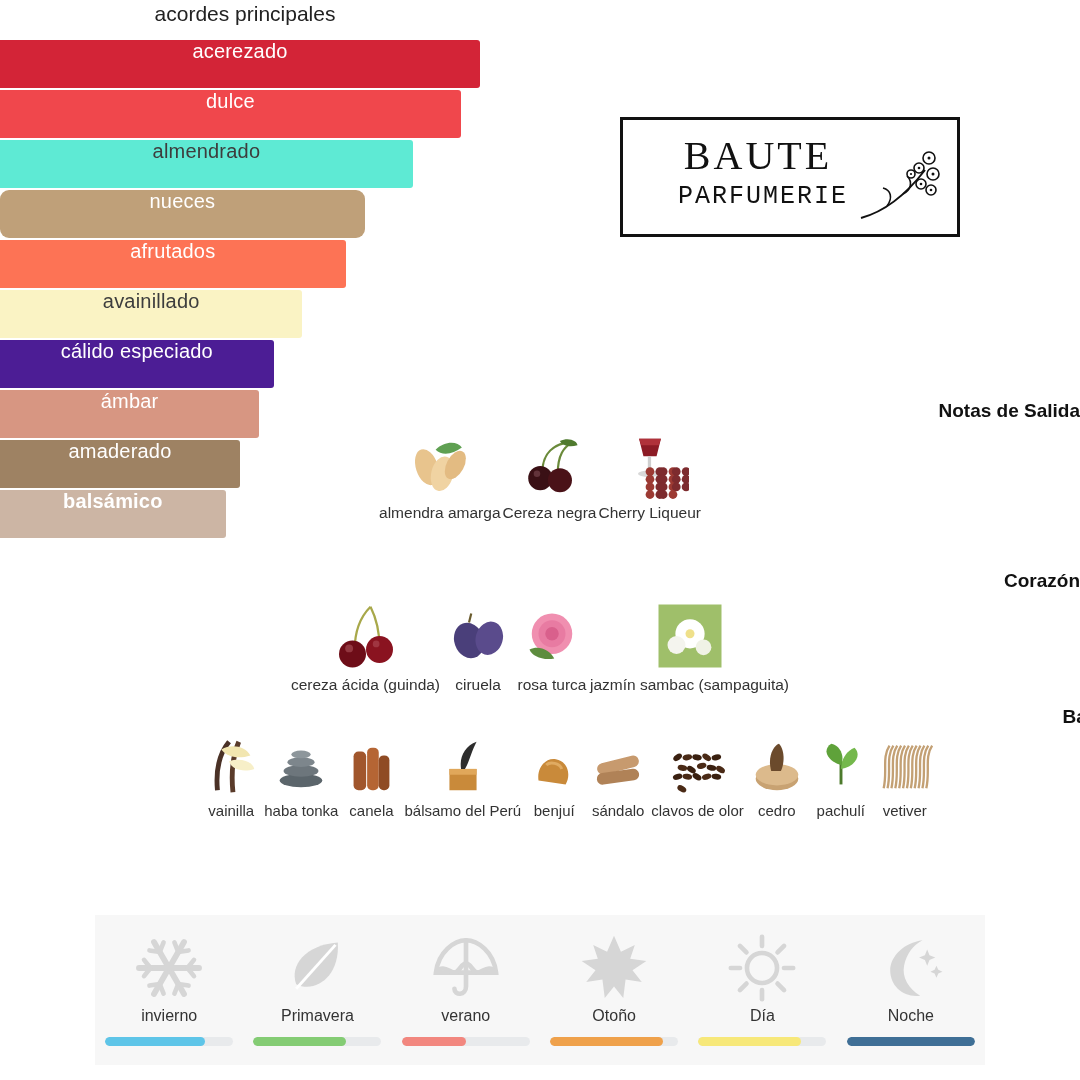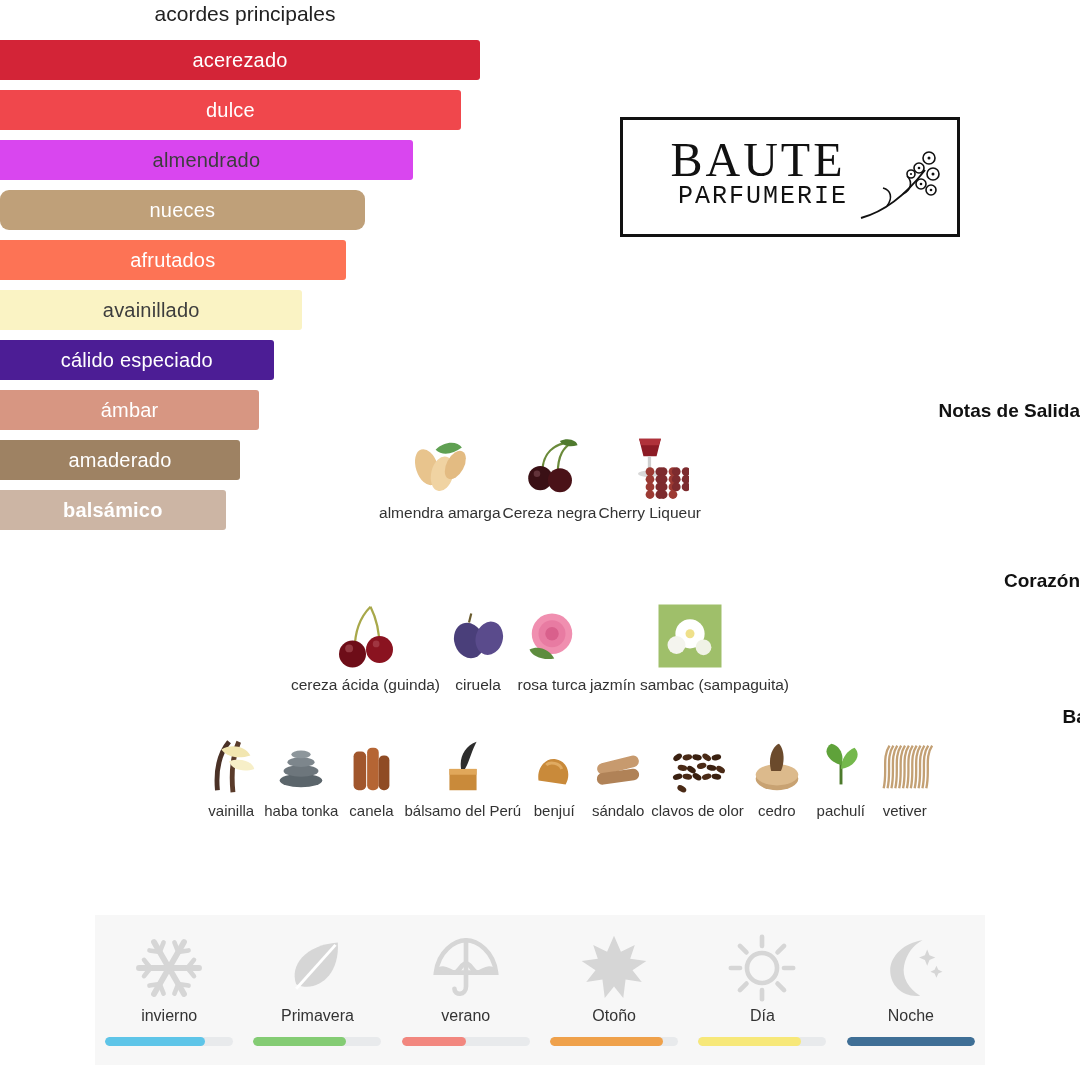--- a/index.html
+++ b/index.html
@@ -27,24 +27,24 @@
     color: #222;
     line-height: 28px;
   }
   #accord-bars {
     position: absolute;
     left: 0;
     top: 40px;
     width: 500px;
   }
   .accord-bar {
-    height: 40px;
-    margin-bottom: 10px;
+    height: 48px;
+    margin-bottom: 2px;
     display: flex;
-    align-items: center;
+    align-items: flex-start;
     justify-content: center;
     border-radius: 0 3px 3px 0;
     box-sizing: border-box;
   }
   .accord-label {
     font-size: 20px;
     letter-spacing: 0.2px;
     white-space: nowrap;
   }
 
@@ -59,21 +59,21 @@
     background: #fff;
     box-sizing: border-box;
   }
   #brand-name {
     position: absolute;
     left: 0;
     top: 12px;
     width: 270px;
     text-align: center;
     font-family: "Liberation Serif", serif;
-    font-size: 48px;
+    font-size: 40px;
     letter-spacing: 3px;
     color: #111;
   }
   #brand-sub {
     position: absolute;
     left: 0;
     top: 62px;
     width: 280px;
     text-align: center;
     font-family: "Liberation Mono", monospace;
@@ -191,21 +191,21 @@
 <body>
 
 <div id="accords-title">acordes principales</div>
 <div id="accord-bars">
     <div class="accord-bar" style="width: 480px; background: rgb(211, 36, 55);">
       <span class="accord-label" style="color: rgb(255, 255, 255);">acerezado</span>
     </div>
     <div class="accord-bar" style="width: 460.8px; background: rgb(240, 71, 76);">
       <span class="accord-label" style="color: rgb(255, 255, 255);">dulce</span>
     </div>
-    <div class="accord-bar" style="width: 412.8px; background: #d946ef;">
+    <div class="accord-bar" style="width: 412.8px; background: #5eead4;">
       <span class="accord-label" style="color: rgb(61, 61, 61);">almendrado</span>
     </div>
     <div class="accord-bar" style="width: 364.8px; background: rgb(191, 160, 121); border-radius: 9px;">
       <span class="accord-label" style="color: rgb(255, 255, 255);">nueces</span>
     </div>
     <div class="accord-bar" style="width: 345.6px; background: rgb(253, 115, 85);">
       <span class="accord-label" style="color: rgb(255, 255, 255);">afrutados</span>
     </div>
     <div class="accord-bar" style="width: 302.4px; background: rgb(250, 243, 196);">
       <span class="accord-label" style="color: rgb(61, 61, 61);">avainillado</span>

